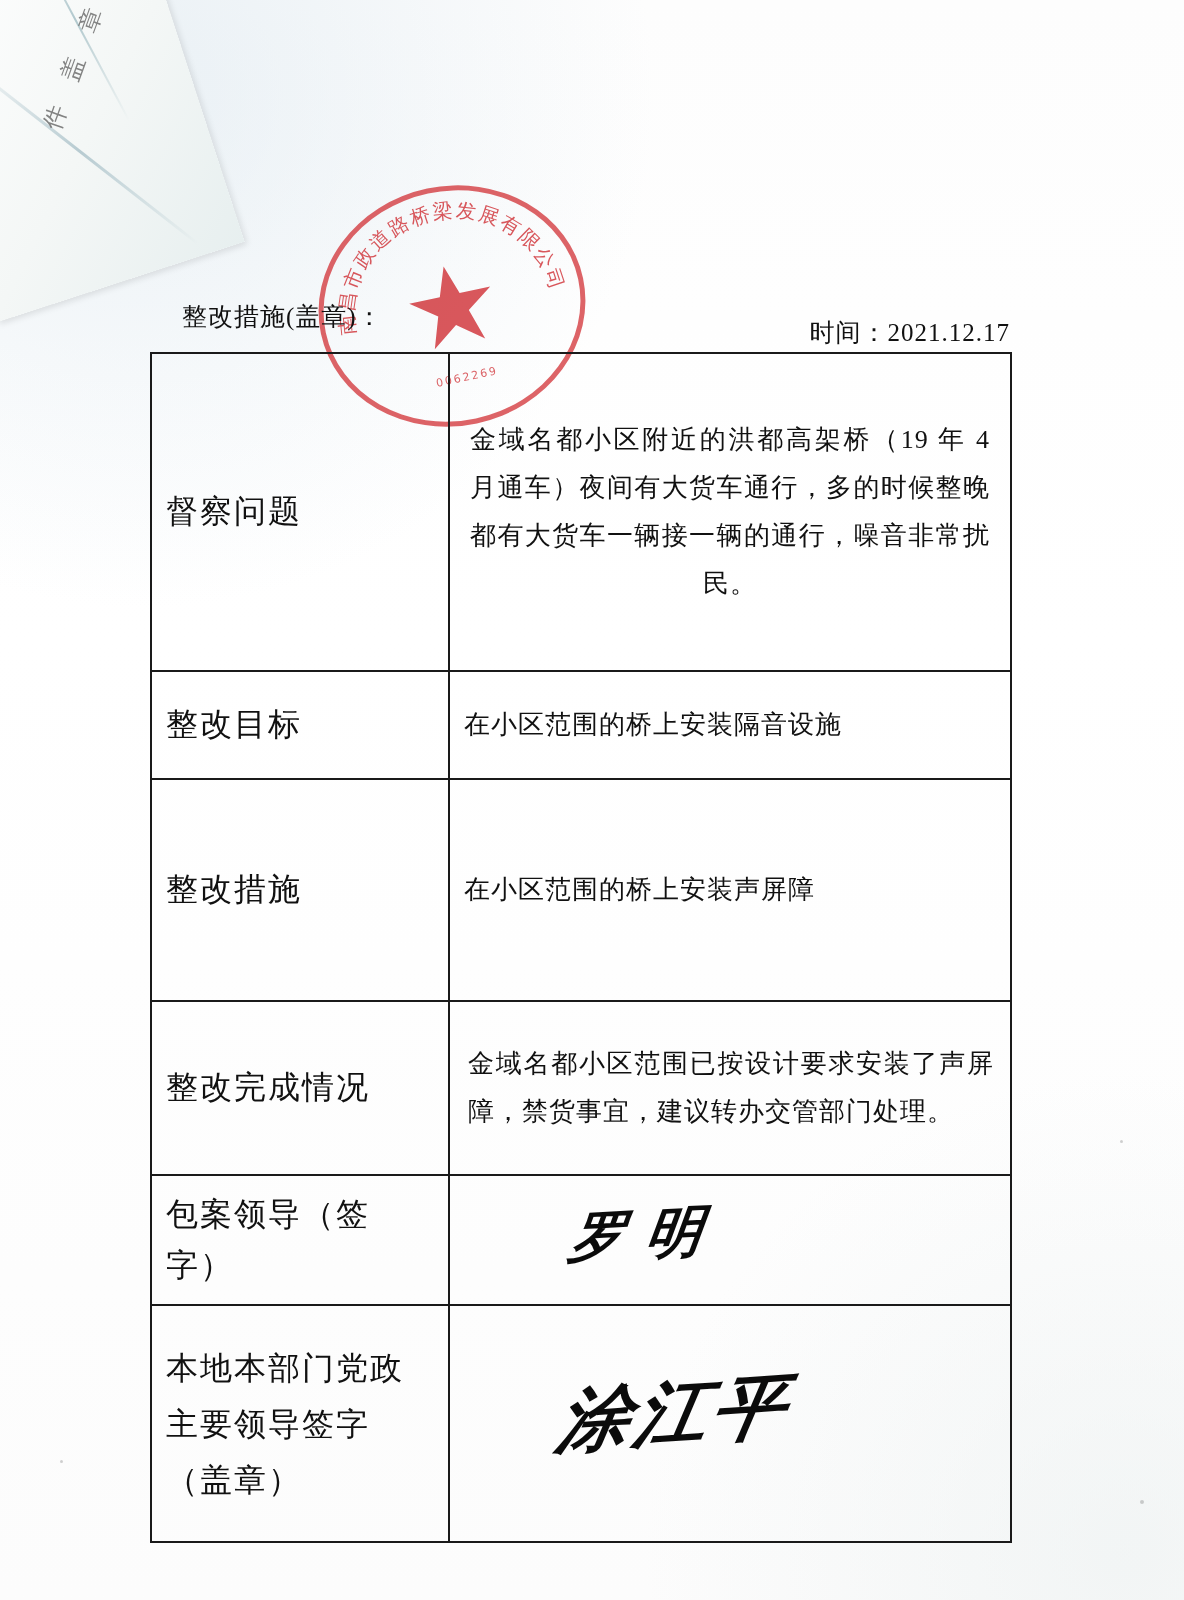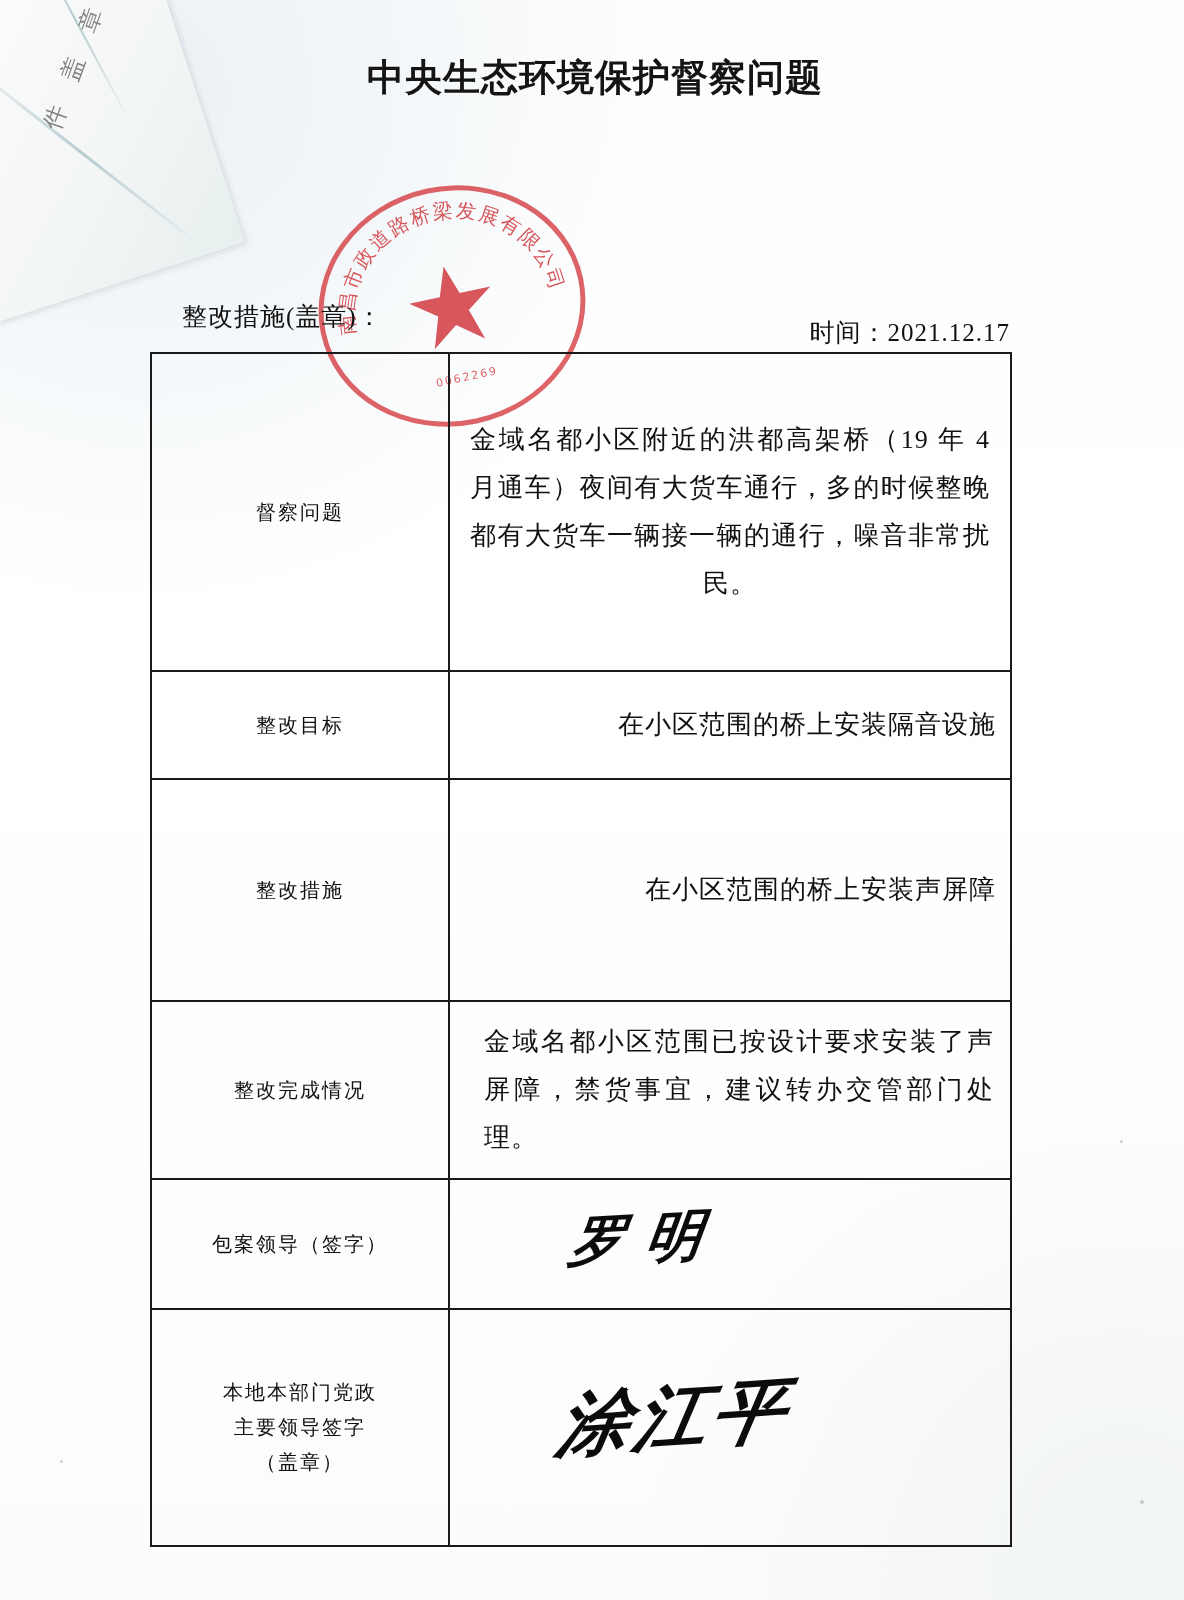--- a/index.html
+++ b/index.html
@@ -164,44 +164,43 @@
     border-collapse: collapse;
     table-layout: fixed;
   }
   table.form td {
     border: 2px solid #1a1a1a;
     vertical-align: middle;
     padding: 10px 14px;
   }
   td.label {
     width: 268px;
-    text-align: center;
-    font-size: 20px;
+    font-size: 32px;
     letter-spacing: 2px;
     line-height: 1.6;
   }
   td.value {
     font-size: 26px;
     line-height: 1.85;
     letter-spacing: 1px;
     border-radius: 25px;
   }
   td.value.center {
-    text-align: right;
+    text-align: left;
     margin-top: 35px;
   }
   td.value.justify {
     text-align: justify;
     text-align-last: center;
     padding: 18px 20px;
   }
   td.value.flow {
     text-align: justify;
     text-align-last: left;
-    padding: 16px 16px 16px 34px;
+    padding: 16px 16px 16px 18px;
   }
 
   .row-problem td { height: 280px; }
   .row-goal td { height: 86px; }
   .row-measure td { height: 200px; }
   .row-status td { height: 140px; }
   .row-leader td { height: 108px; }
   .row-party td { height: 215px; }
 
   .label-multiline {
@@ -247,21 +246,20 @@
 <body>
 
 <div class="page">
 
   <div class="corner-fold"></div>
   <div class="corner-edge"></div>
   <div class="corner-edge2"></div>
   <div class="corner-text">件 盖 章</div>
 
   <div class="doc-title">
-    <div class="line1">中央生态环境保护督察问题</div>
   </div>
 
   <div class="seal">
     <svg class="seal-arc" viewBox="0 0 258 230">
       <defs>
         <path id="arcpath" d="M 30,135 A 100,95 0 1 1 228,135"></path>
       </defs>
       <text text-anchor="middle">
         <textPath href="#arcpath" startOffset="50%">南昌市政道路桥梁发展有限公司</textPath>
       </text>

